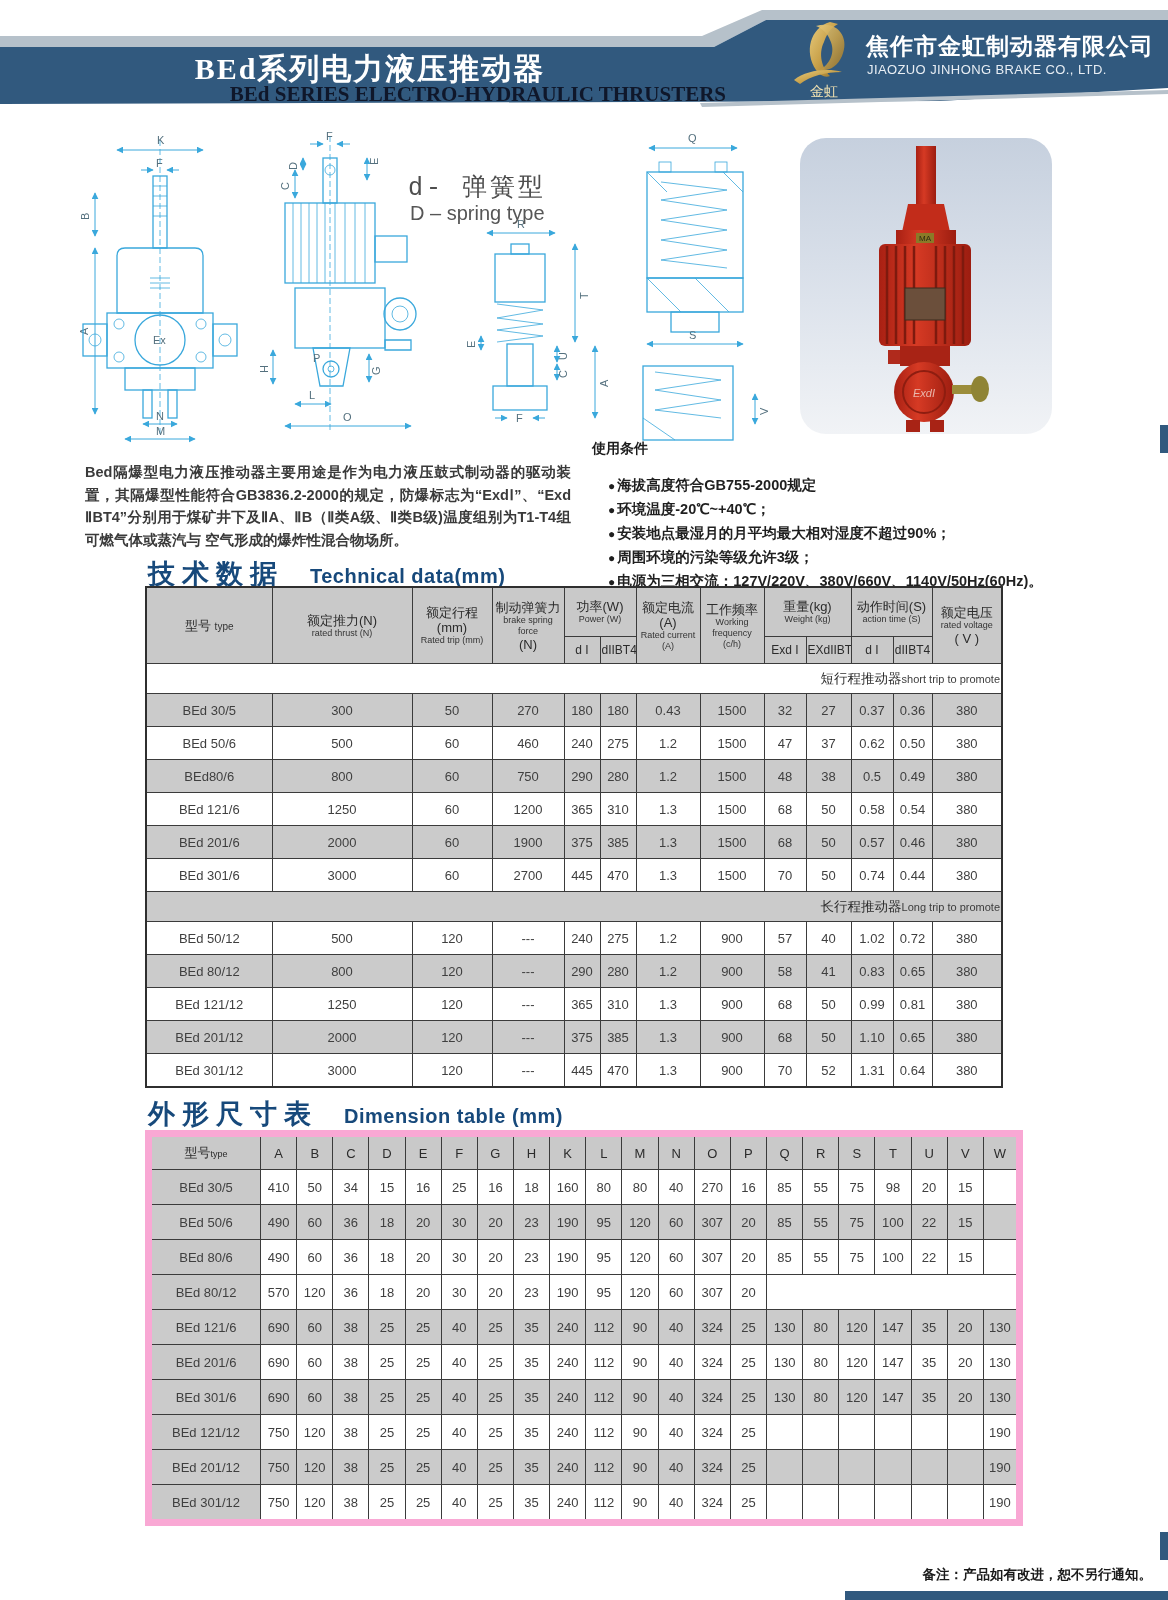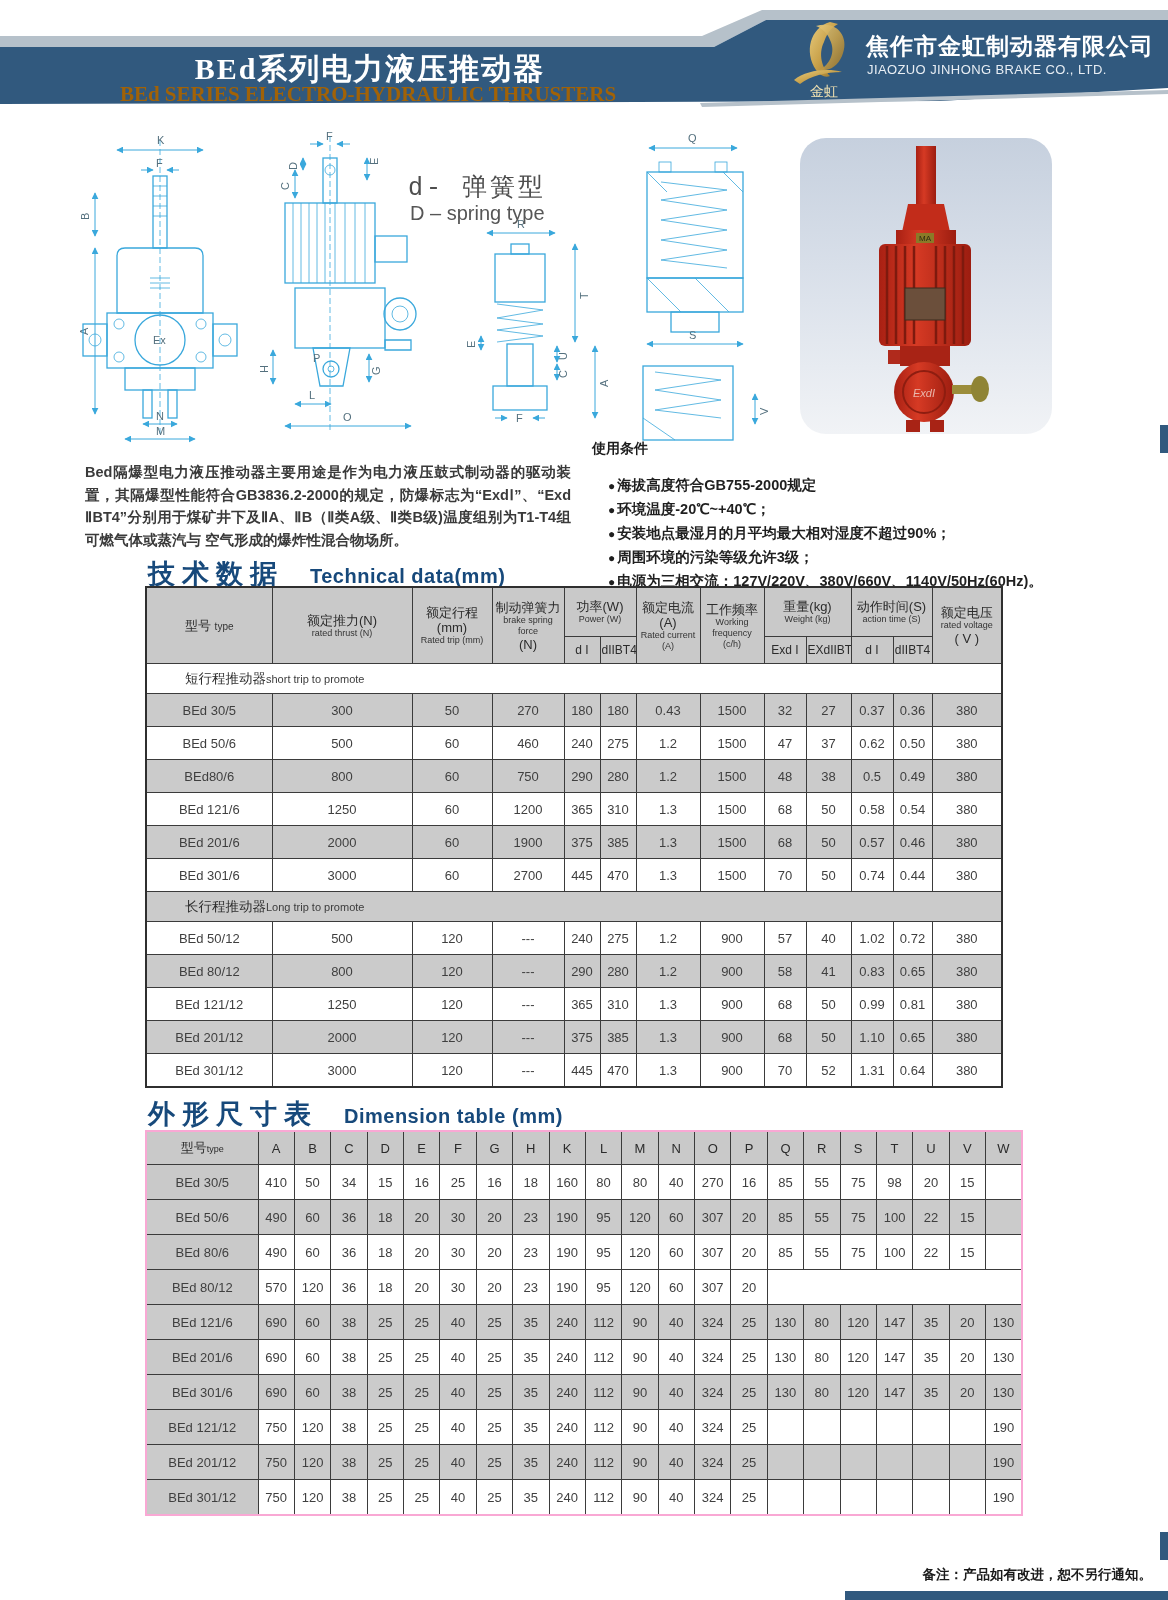--- a/index.html
+++ b/index.html
@@ -4,22 +4,22 @@
 <style>
   html,body { margin:0; padding:0; background:#fff; }
   .page { position:relative; width:1168px; height:1600px; background:#ffffff;
           font-family:"Liberation Sans",sans-serif; overflow:hidden; }
 
   
   .band { position:absolute; left:0; top:0; }
   .title-zh { position:absolute; left:55px; top:49px; width:630px; text-align:center;
               color:#fff; font-family:"Liberation Serif",serif; font-weight:bold;
               font-size:30px; letter-spacing:2px; white-space:nowrap; }
-  .title-en { position:absolute; left:28px; top:82px; width:680px; text-align:center;
-              color:#a16207; font-family:"Liberation Serif",serif; font-weight:bold;
+  .title-en { position:absolute; left:46px; top:82px; width:680px; text-align:right;
+              color:#0f172a; font-family:"Liberation Serif",serif; font-weight:bold;
               font-size:21px; letter-spacing:0px; white-space:nowrap; }
   .company-zh { position:absolute; left:866px; top:31px; color:#fff; font-size:23px;
                 font-weight:bold; letter-spacing:1px; white-space:nowrap; }
   .company-en { position:absolute; left:867px; top:62px; color:#e8eef4; font-size:13px;
                 letter-spacing:0.4px; white-space:nowrap; }
   .logo { position:absolute; left:786px; top:18px; }
 
   
   .drawings { position:absolute; left:55px; top:118px; }
   .caption-zh { position:absolute; left:408px; top:170px; font-size:25px; color:#4e4e4e;
@@ -51,26 +51,26 @@
   .tech { position:absolute; left:145px; top:586px; width:856px; font-size:13px;
           border:2px solid #2f2f2f; }
   .tech thead th { background:#c9c9c9; font-weight:normal; color:#2b2b2b; }
   .tech thead .zh { font-size:13px; display:block; line-height:15px; }
   .tech thead .en { font-size:9px; display:block; line-height:11px; color:#333; }
   .tech thead .inline-en { font-size:10px; color:#333; }
   .tech thead tr:first-child th { height:48px; }
   .tech thead tr:last-child th { height:26px; font-size:12px; }
   .tech tbody td { height:32px; }
   .tech tbody tr.shaded td { background:#cbcbcb; }
-  .tech td.section-label { text-align:left; padding-left:38px; height:29px; }
+  .tech td.section-label { text-align:right; padding-left:18px; height:29px; }
   .sec-zh { font-size:13.5px; color:#2e2e2e; }
   .sec-en { font-size:11px; color:#3c3c3c; }
 
   .dim { position:absolute; left:145px; top:1130px; width:878px; font-size:13px;
-         border:2px solid #f9a8d4; }
+         border:7px solid #f9a8d4; }
   .dim th { background:#c9c9c9; font-weight:normal; height:32px; color:#2b2b2b; }
   .dim th .small { font-size:9px; }
   .dim td { height:34px; }
   .dim td.model { background:#c9c9c9; }
   .dim tr.shaded td { background:#cbcbcb; }
 
   .footer-note { position:absolute; right:16px; top:1566px; font-size:13.5px;
                  font-weight:bold; color:#1a1a1a; }
   .strip-bottom { position:absolute; left:845px; top:1591px; width:323px; height:9px;
                   background:#31597e; }

